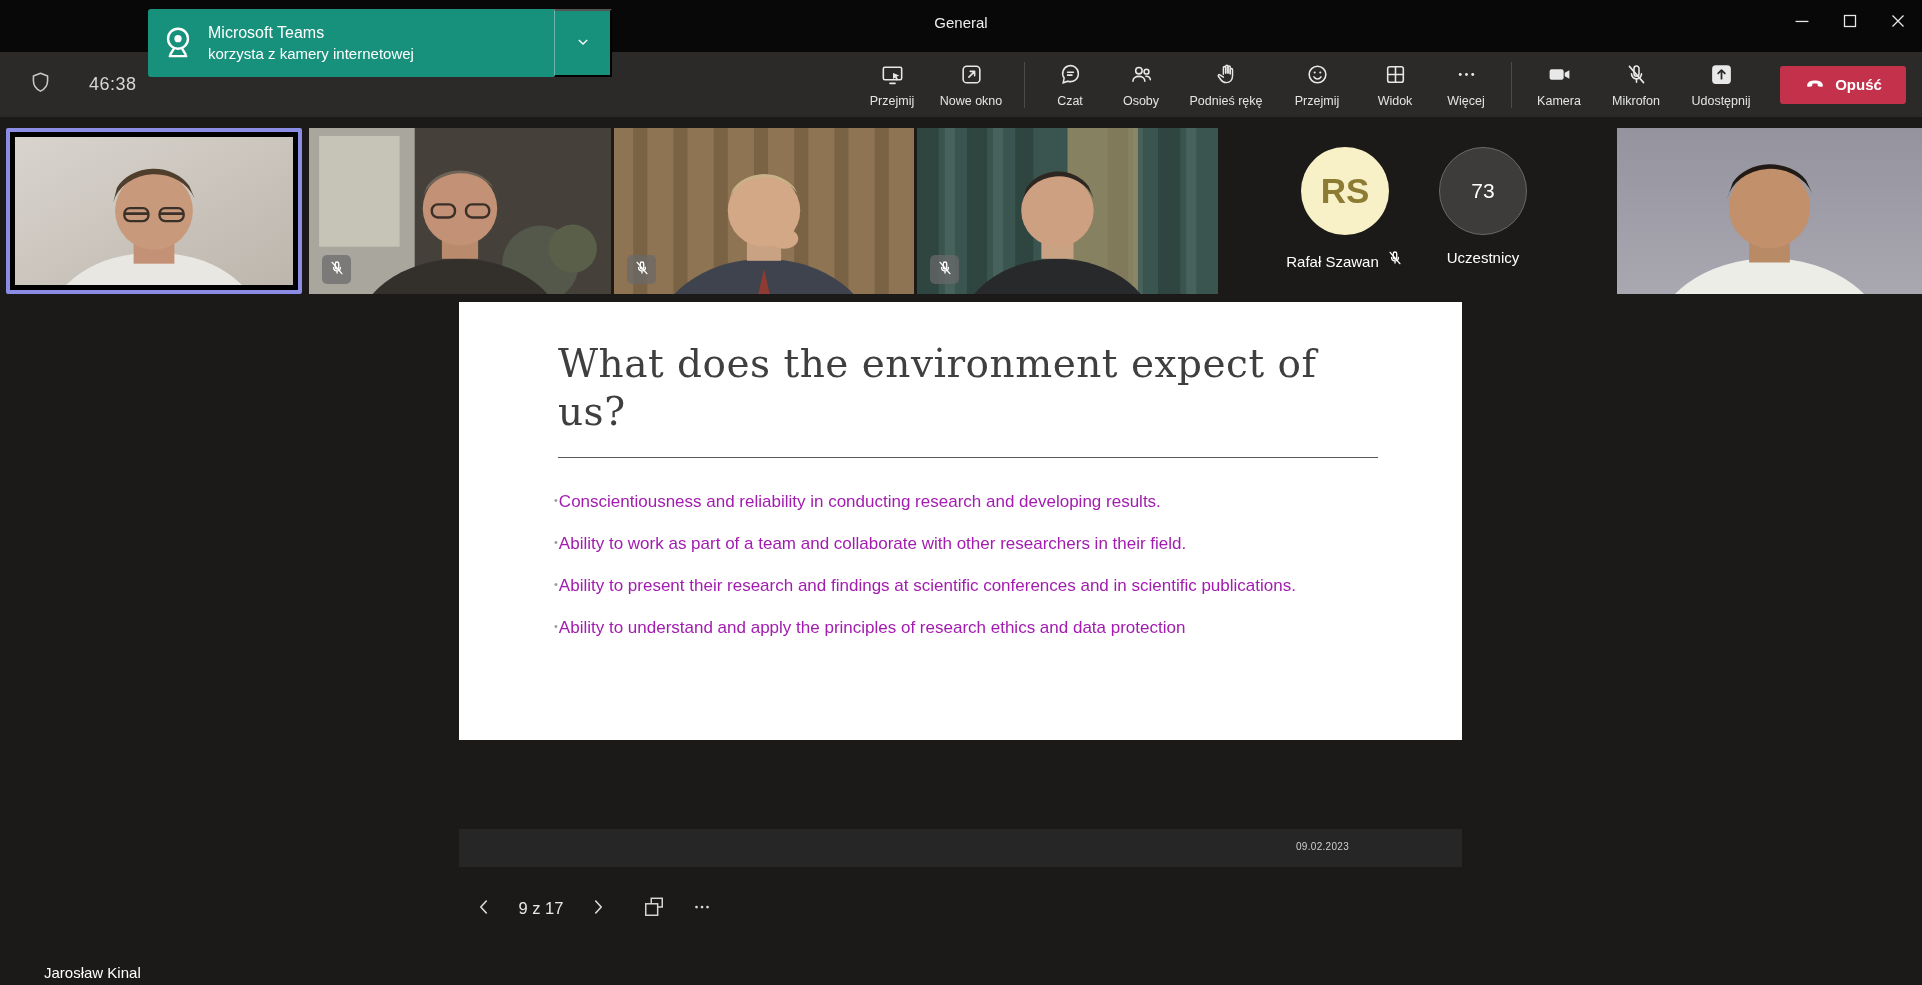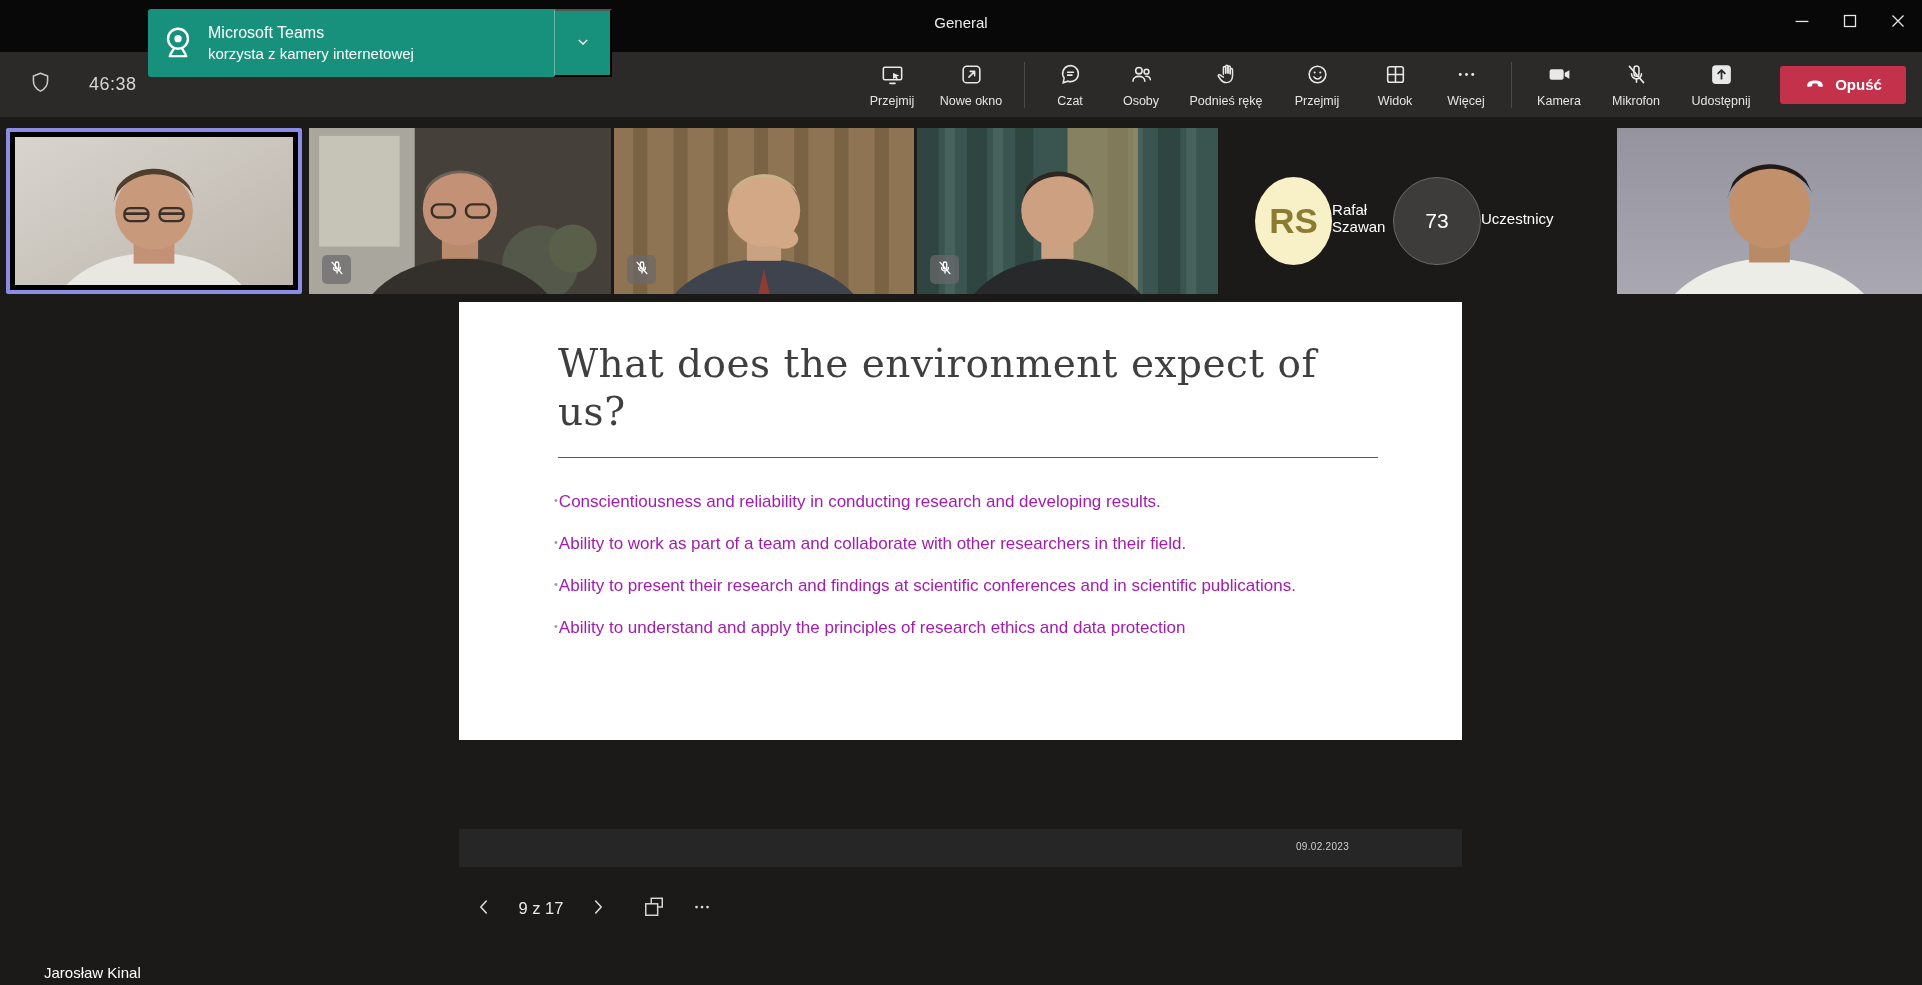--- a/index.html
+++ b/index.html
@@ -43,21 +43,21 @@
   .w-cam{width:74px;} .w-mic{width:80px;} .w-share{width:90px;}
 
   
   .tile { position:absolute; top:128px; height:166px; background:#000; overflow:hidden; }
   .tile svg.scene { width:100%; height:100%; display:block; }
   .tile-active { border:4px solid #8A8DE3; padding:5px; border-radius:2px; }
   .tile-active svg.scene { width:100%; height:100%; }
   .mute-badge { position:absolute; left:13px; bottom:10px; width:29px; height:29px; border-radius:5px; background:rgba(105,105,105,0.72); display:flex; align-items:center; justify-content:center; color:#fff; }
   .mute-badge svg { width:18px; height:18px; }
 
-  .avatar-wrap { position:absolute; top:128px; width:180px; height:166px; display:flex; flex-direction:row; align-items:center; }
+  .avatar-wrap { position:absolute; top:128px; width:180px; height:166px; display:flex; flex-direction:column; align-items:center; }
   .avatar-circle { width:88px; height:88px; border-radius:50%; display:flex; align-items:center; justify-content:center; margin-top:19px; }
   .avatar-rs { background:#F8F1C7; color:#8C7B33; font-size:35px; font-weight:600; }
   .avatar-count { background:#3D3C3B; border:1px solid #6A6965; color:#FFF; font-size:21px; }
   .avatar-label { margin-top:14px; display:flex; align-items:flex-end; gap:7px; color:#FFF; font-size:15px; }
   .avatar-label svg { width:18px; height:18px; }
 
   
   .slide { position:absolute; left:459px; top:302px; width:1003px; height:438px; background:#FFFFFF; }
   .slide-title { position:absolute; left:99px; top:38px; width:760px; font-family:"DejaVu Serif", serif; font-size:39px; line-height:1.22; color:#3F3F3F; letter-spacing:.5px; }
   .slide-rule { position:absolute; left:99px; top:155px; width:820px; height:0; border-top:1px solid #5A5A5A; }

